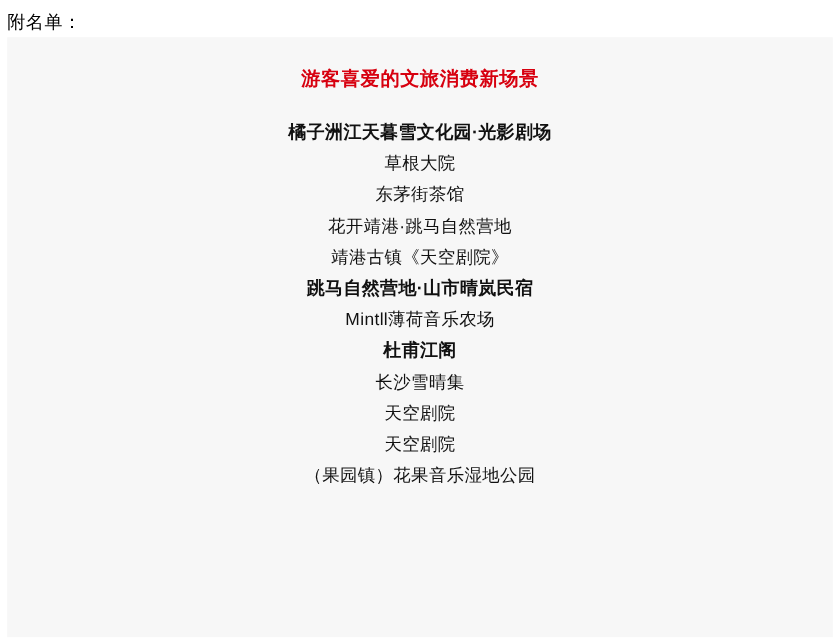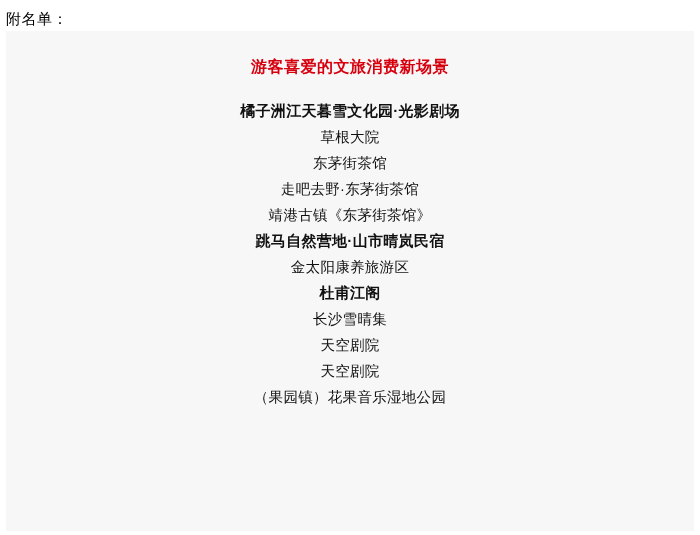--- a/index.html
+++ b/index.html
@@ -73,24 +73,24 @@
   <div class="list-panel">
 
     <div class="title-block">
       <div class="title-line">游客喜爱的文旅消费新场景</div>
     </div>
 
     <div class="entries">
       <div class="entry bold">橘子洲江天暮雪文化园·光影剧场</div>
       <div class="entry">草根大院</div>
       <div class="entry">东茅街茶馆</div>
-      <div class="entry">走吧去野·东茅街茶馆</div>
-      <div class="entry">靖港古镇《东茅街茶馆》</div>
+      <div class="entry">花开靖港·跳马自然营地</div>
+      <div class="entry">靖港古镇《天空剧院》</div>
       <div class="entry bold">跳马自然营地·山市晴岚民宿</div>
-      <div class="entry">金太阳康养旅游区</div>
+      <div class="entry">Mintll薄荷音乐农场</div>
       <div class="entry bold">杜甫江阁</div>
       <div class="entry">长沙雪晴集</div>
       <div class="entry">天空剧院</div>
       <div class="entry">天空剧院</div>
       <div class="entry">（果园镇）花果音乐湿地公园</div>
     </div>
 
   </div>
 </div>
 

